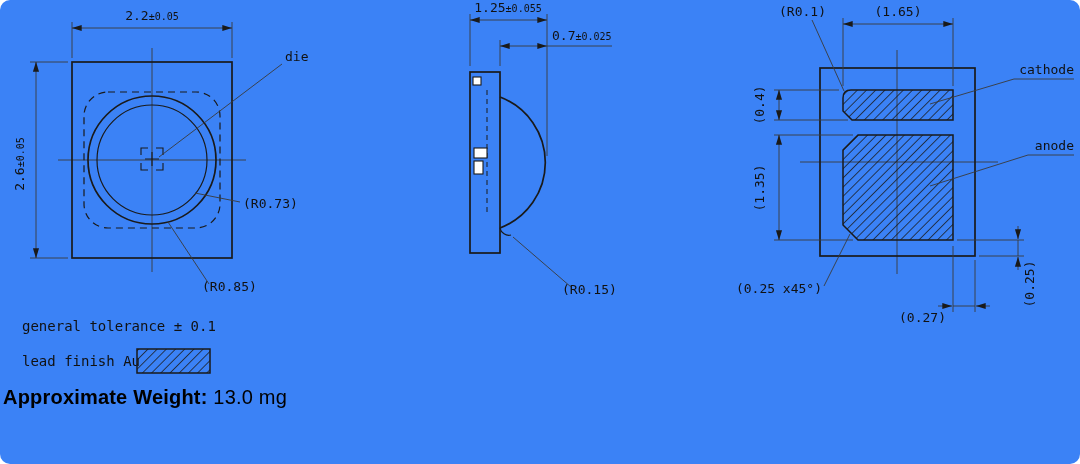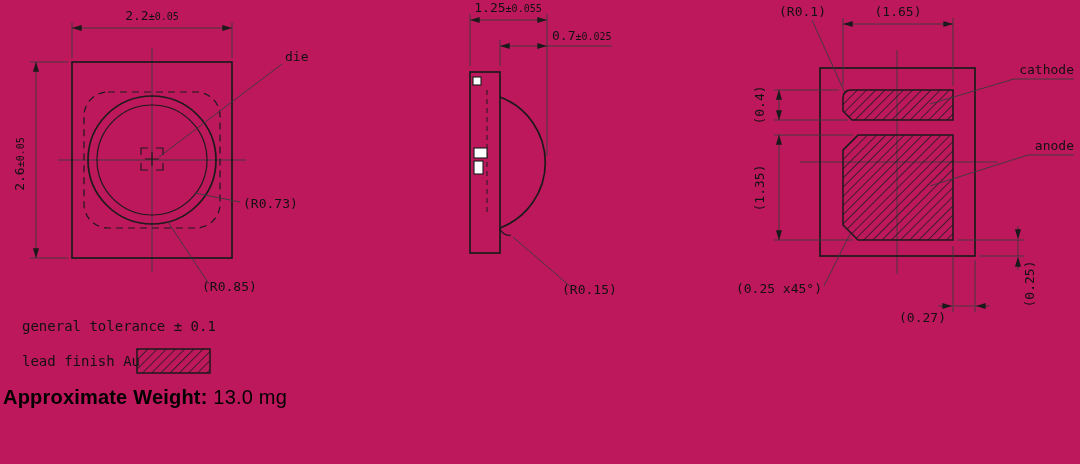--- a/index.html
+++ b/index.html
@@ -1,16 +1,16 @@
 <!DOCTYPE html>
 <html><head>
 <meta charset="utf-8">
 <style>
   html,body { margin:0; padding:0; background:#fff; }
-  .canvas { position:relative; width:1080px; height:464px; background:#be185d; overflow:hidden; }
+  .canvas { position:relative; width:1080px; height:464px; background:#3b82f6; overflow:hidden;border-radius:10px; }
   svg text { font-family:"DejaVu Sans Mono", monospace; font-size:13px; fill:#111; }
   svg .tol { font-size:10px; }
   svg .leg { font-size:14px; }
   .o    { stroke:#1a1a1a; stroke-width:1.7; fill:none; }
   .o2   { stroke:#1a1a1a; stroke-width:1.2; fill:none; }
   .thin { stroke:#3a3a3a; stroke-width:0.9; fill:none; }
   .dim  { stroke:#3a3a3a; stroke-width:0.9; fill:none; }
   .thin2  { stroke:#1a1a1a; stroke-width:1.1; fill:none; }
   .thin2f { stroke:#1a1a1a; stroke-width:1.1; fill:#fff; }
   .dash  { stroke:#1a1a1a; stroke-width:1.2; fill:none; stroke-dasharray:7 5; }

